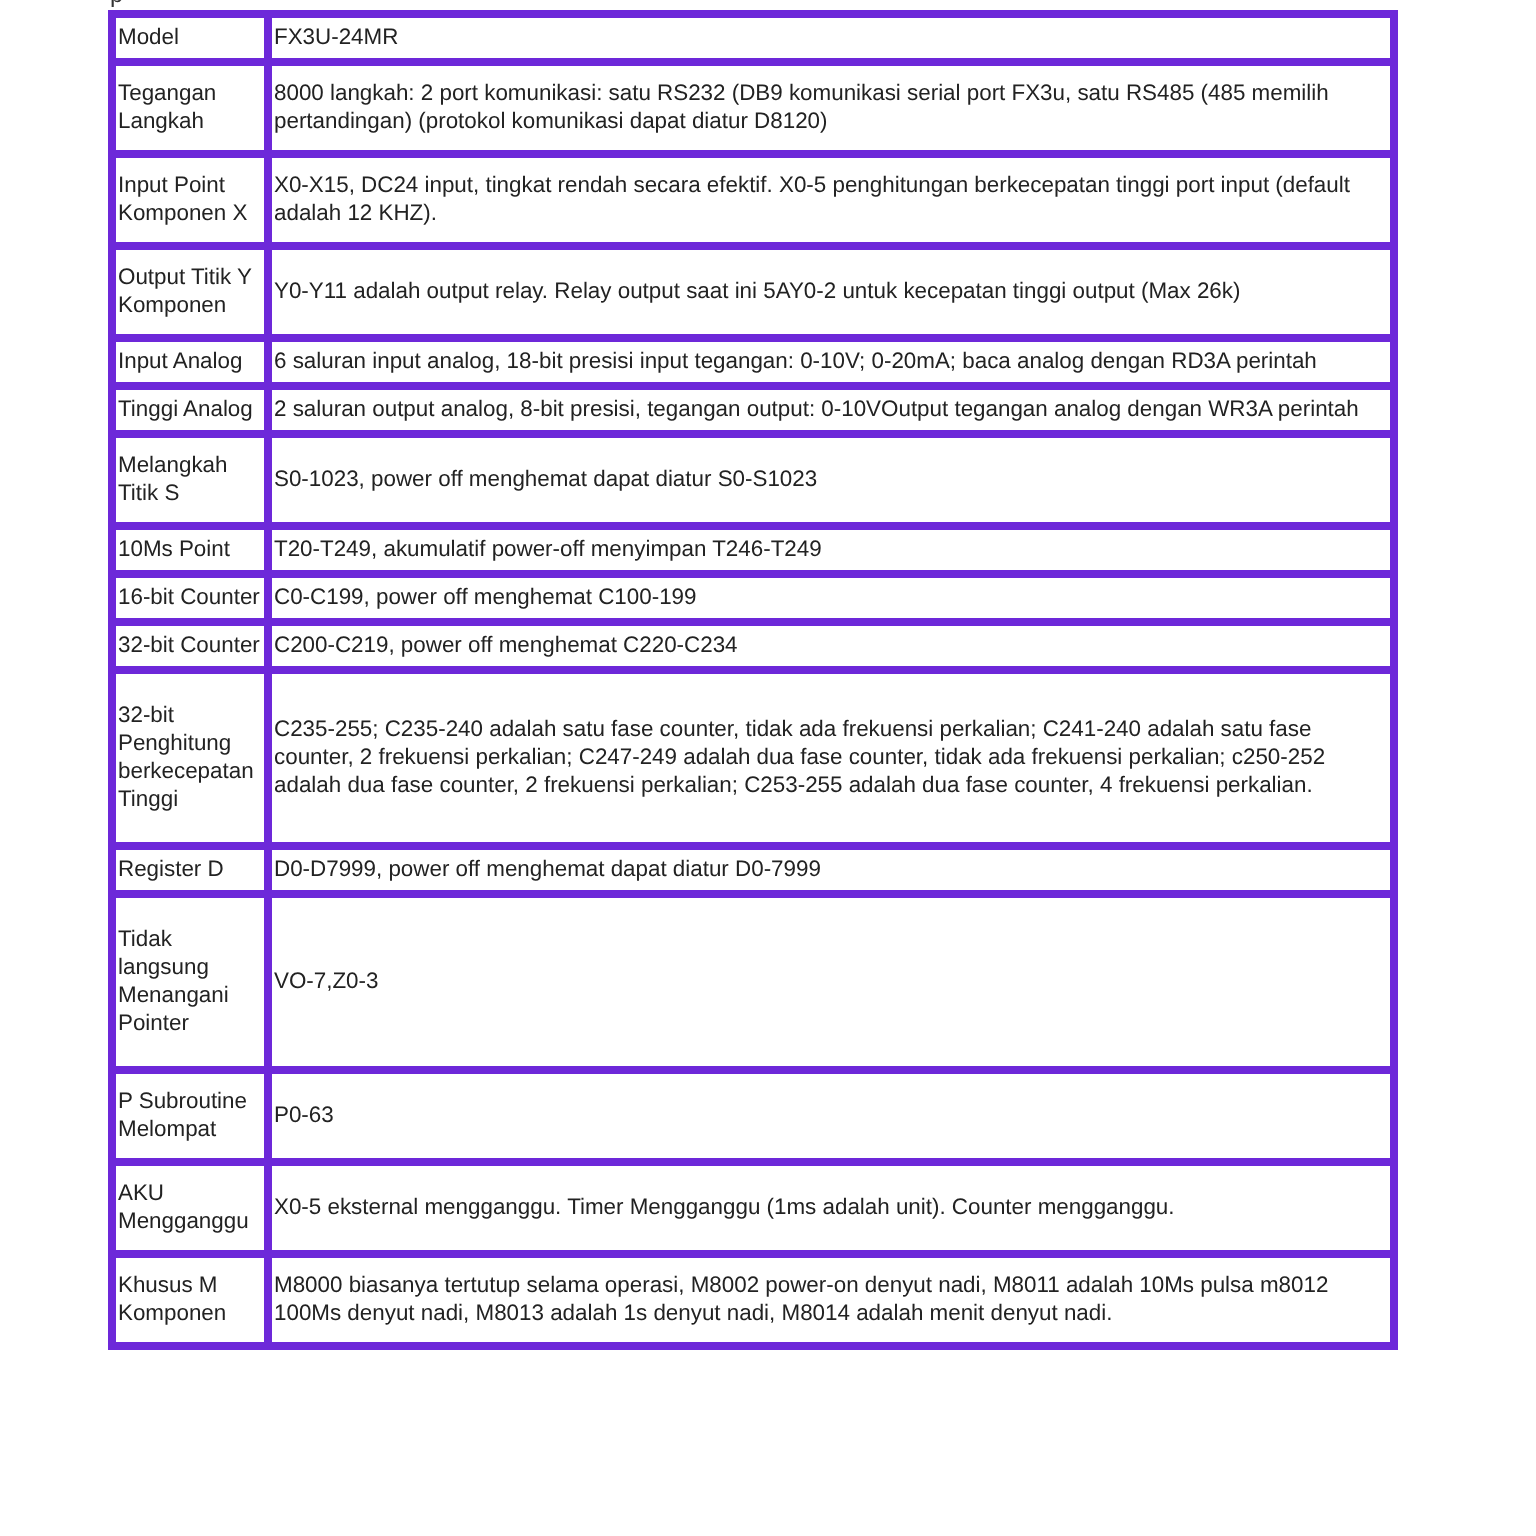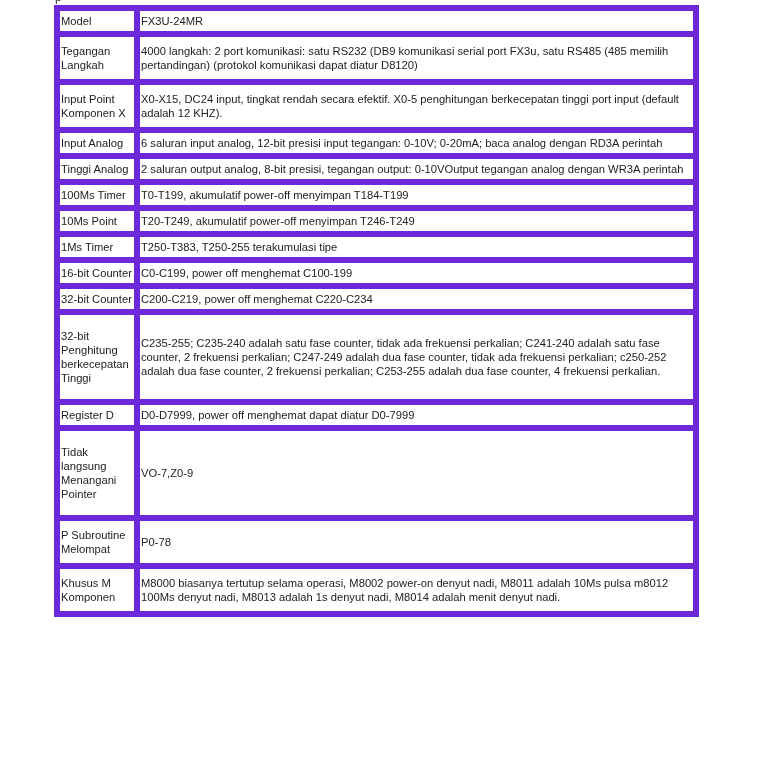--- a/index.html
+++ b/index.html
@@ -9,21 +9,21 @@
   }
   .topfrag {
     position: absolute; left: 55px; top: -10px; font-size: 12px; color: #333;
   }
   table.spec {
     position: absolute; left: 54px; top: 5px;
     width: 645px; border-collapse: collapse; table-layout: fixed;
     font-size: 11.2px; line-height: 14px;
   }
   table.spec td {
-    border: 6px solid #6d28d9;
+    border: 4px solid #6d28d9;
     padding: 0 1px;
     vertical-align: middle;
     word-wrap: break-word;
   }
   table.spec td.label { width: 72px; }
   table.spec tr.h21 td { height: 20px; }
   table.spec tr.h42 td { height: 42px; }
   table.spec tr.h85 td { height: 84px; }
 </style>
 </head>
@@ -32,68 +32,72 @@
 <div class="topfrag">p</div>
 
 <table class="spec">
   <tbody>
     <tr class="h21">
       <td class="label">Model</td>
       <td>FX3U-24MR</td>
     </tr>
     <tr class="h42">
       <td class="label">Tegangan Langkah</td>
-      <td>4000 langkah: 2 port komunikasi: satu RS232 (DB9 komunikasi serial port FX3u, satu RS485 (485 memilih pertandingan) (protokol komunikasi dapat diatur D8120)</td>
+      <td>8000 langkah: 2 port komunikasi: satu RS232 (DB9 komunikasi serial port FX3u, satu RS485 (485 memilih pertandingan) (protokol komunikasi dapat diatur D8120)</td>
     </tr>
     <tr class="h42">
       <td class="label">Input Point Komponen X</td>
       <td>X0-X15, DC24 input, tingkat rendah secara efektif. X0-5 penghitungan berkecepatan tinggi port input (default adalah 12 KHZ).</td>
     </tr>
+    <tr class="h42">
+      <td class="label">Output Titik Y Komponen</td>
+      <td>Y0-Y11 adalah output relay. Relay output saat ini 5AY0-2 untuk kecepatan tinggi output (Max 26k)</td>
+    </tr>
     <tr class="h21">
       <td class="label">Input Analog</td>
-      <td>6 saluran input analog, 12-bit presisi input tegangan: 0-10V; 0-20mA; baca analog dengan RD3A perintah</td>
+      <td>6 saluran input analog, 18-bit presisi input tegangan: 0-10V; 0-20mA; baca analog dengan RD3A perintah</td>
     </tr>
     <tr class="h21">
       <td class="label">Tinggi Analog</td>
       <td>2 saluran output analog, 8-bit presisi, tegangan output: 0-10VOutput tegangan analog dengan WR3A perintah</td>
     </tr>
-    <tr class="h21">
-      <td class="label">100Ms Timer</td>
-      <td>T0-T199, akumulatif power-off menyimpan T184-T199</td>
+    <tr class="h42">
+      <td class="label">Melangkah Titik S</td>
+      <td>S0-1023, power off menghemat dapat diatur S0-S1023</td>
     </tr>
     <tr class="h21">
       <td class="label">10Ms Point</td>
       <td>T20-T249, akumulatif power-off menyimpan T246-T249</td>
-    </tr>
-    <tr class="h21">
-      <td class="label">1Ms Timer</td>
-      <td>T250-T383, T250-255 terakumulasi tipe</td>
     </tr>
     <tr class="h21">
       <td class="label">16-bit Counter</td>
       <td>C0-C199, power off menghemat C100-199</td>
     </tr>
     <tr class="h21">
       <td class="label">32-bit Counter</td>
       <td>C200-C219, power off menghemat C220-C234</td>
     </tr>
     <tr class="h85">
       <td class="label">32-bit Penghitung berkecepatan Tinggi</td>
       <td>C235-255; C235-240 adalah satu fase counter, tidak ada frekuensi perkalian; C241-240 adalah satu fase counter, 2 frekuensi perkalian; C247-249 adalah dua fase counter, tidak ada frekuensi perkalian; c250-252 adalah dua fase counter, 2 frekuensi perkalian; C253-255 adalah dua fase counter, 4 frekuensi perkalian.</td>
     </tr>
     <tr class="h21">
       <td class="label">Register D</td>
       <td>D0-D7999, power off menghemat dapat diatur D0-7999</td>
     </tr>
     <tr class="h85">
       <td class="label">Tidak langsung Menangani Pointer</td>
-      <td>VO-7,Z0-9</td>
+      <td>VO-7,Z0-3</td>
     </tr>
     <tr class="h42">
       <td class="label">P Subroutine Melompat</td>
-      <td>P0-78</td>
+      <td>P0-63</td>
+    </tr>
+    <tr class="h42">
+      <td class="label">AKU Mengganggu</td>
+      <td>X0-5 eksternal mengganggu. Timer Mengganggu (1ms adalah unit). Counter mengganggu.</td>
     </tr>
     <tr class="h42">
       <td class="label">Khusus M Komponen</td>
       <td>M8000 biasanya tertutup selama operasi, M8002 power-on denyut nadi, M8011 adalah 10Ms pulsa m8012 100Ms denyut nadi, M8013 adalah 1s denyut nadi, M8014 adalah menit denyut nadi.</td>
     </tr>
   </tbody>
 </table>
 
 </body></html>

